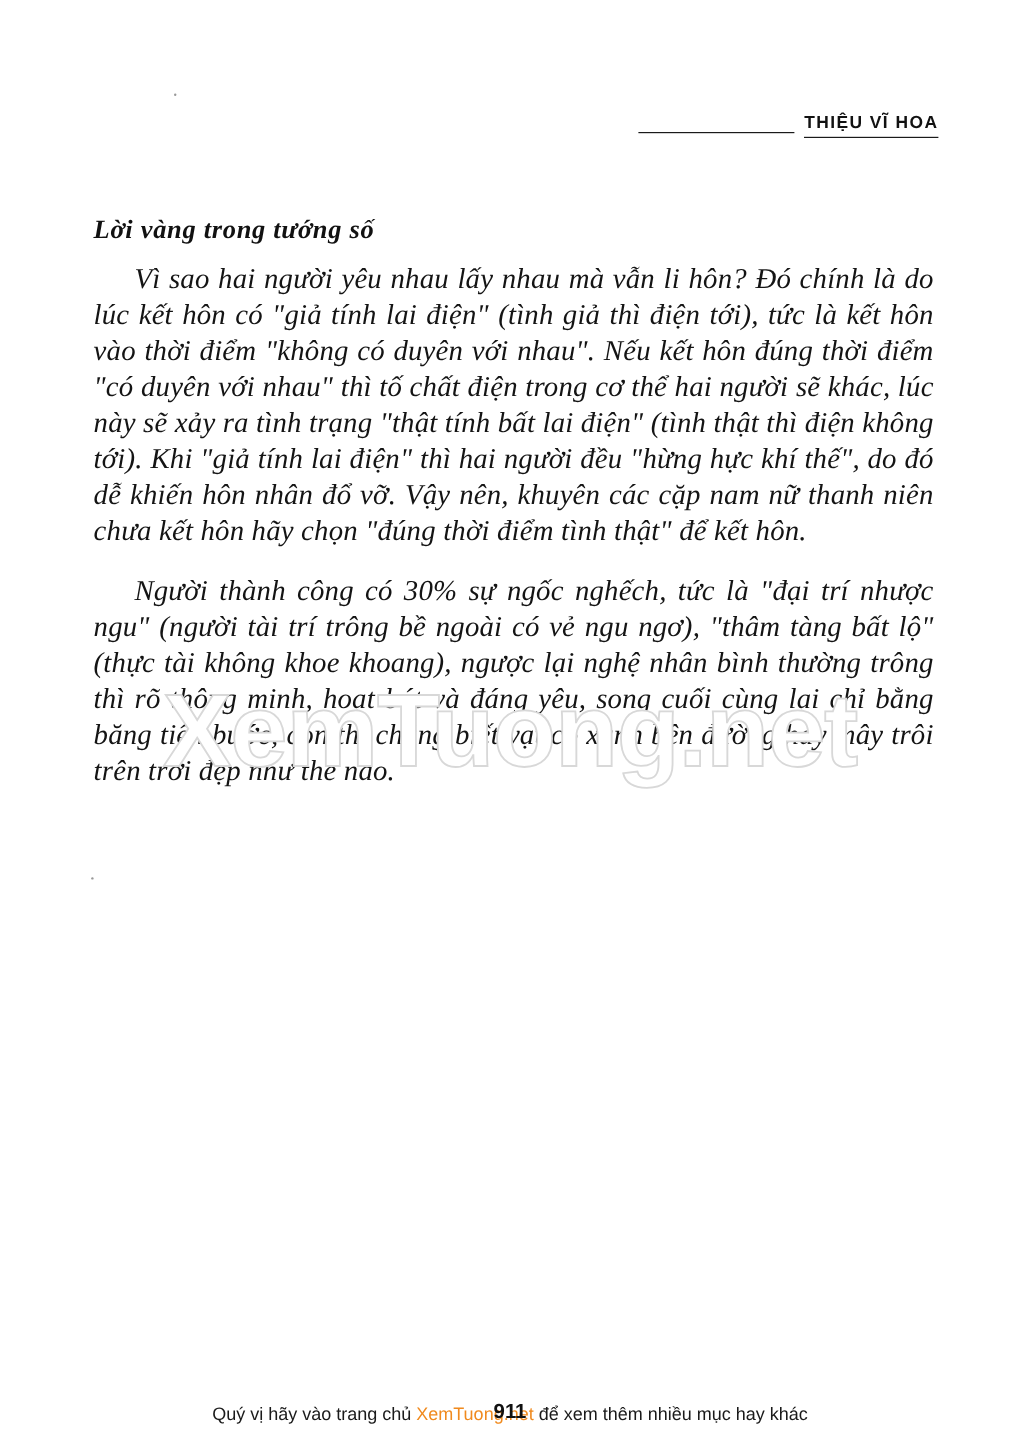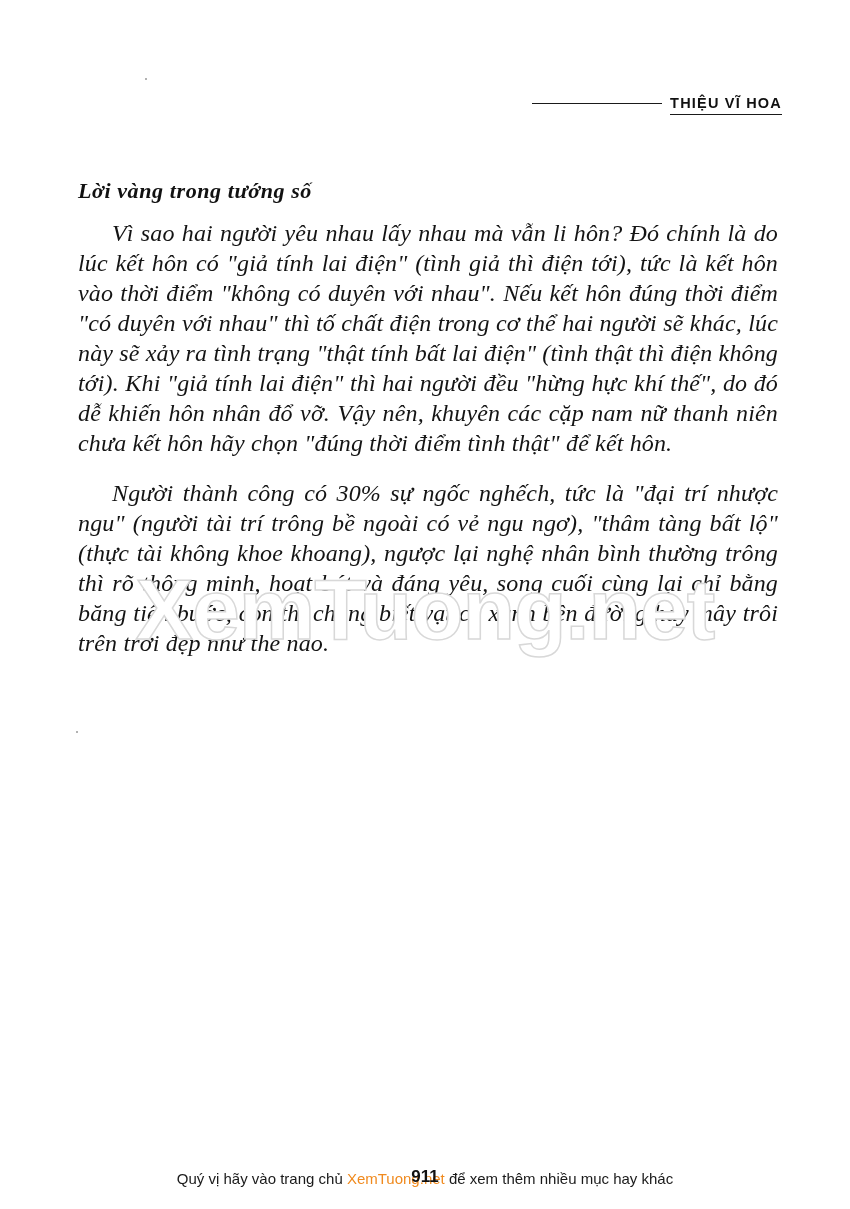--- a/index.html
+++ b/index.html
@@ -17,21 +17,21 @@
     background: #ffffff;
     overflow: hidden;
   }
 
   
   .header {
     position: absolute;
     top: 95px;
     right: 68px;
     display: flex;
-    align-items: center;
+    align-items: flex-end;
     gap: 0;
   }
   .header-rule {
     width: 130px;
     height: 0;
     border-bottom: 1.6px solid #1a1a1a;
     margin-bottom: 4px;
     margin-right: 8px;
   }
   .header-title {

